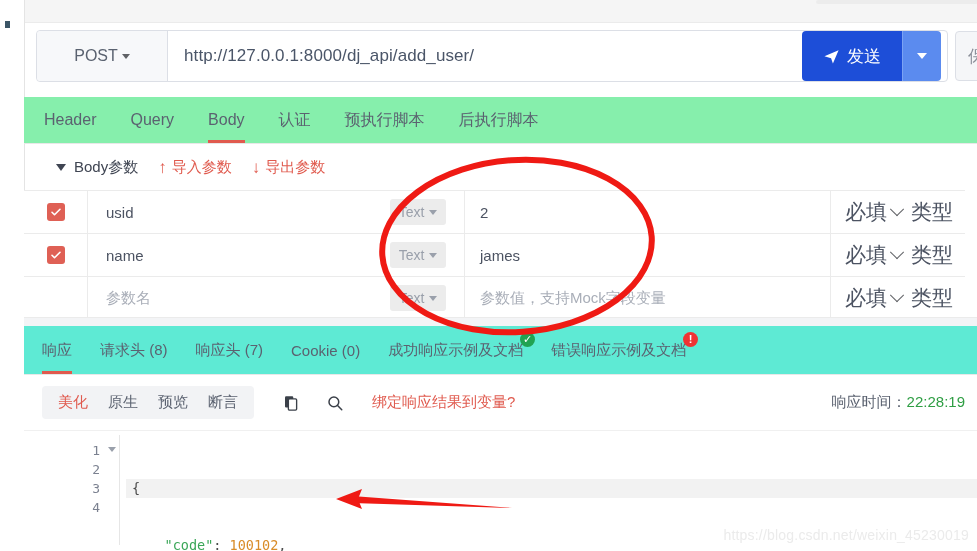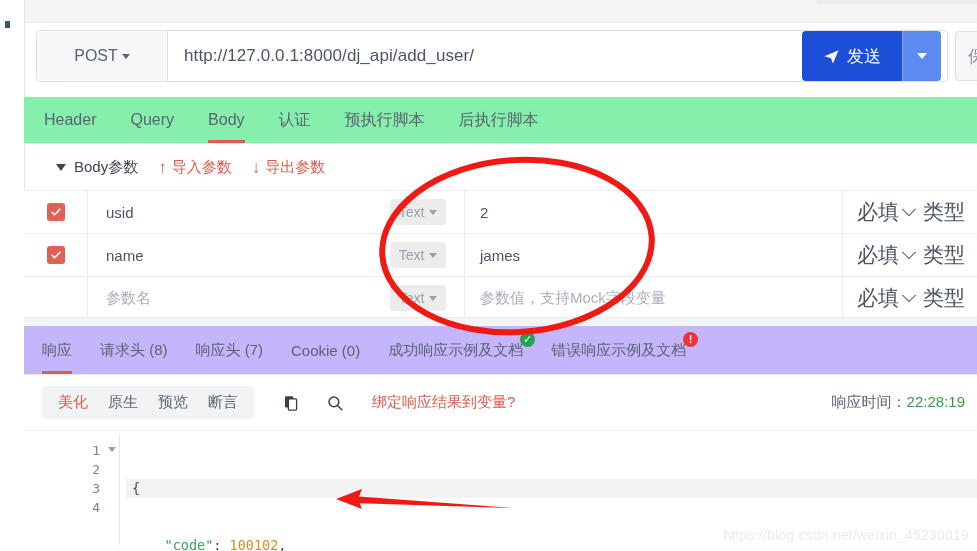--- a/index.html
+++ b/index.html
@@ -204,21 +204,21 @@
   .arrow-up, .arrow-down {
     font-size: 17px;
     line-height: 1;
     color: #e05a4e;
   }
 
   
   .ptable {
     position: absolute;
     left: 24px; top: 190px;
-    right: 0;
+    right: 12px;
     border-top: 1px solid #ebebeb;
     box-sizing: border-box;
   }
   .prow {
     display: flex;
     align-items: center;
     height: 42px;
     border-bottom: 1px solid #ebebeb;
     background: #ffffff;
   }
@@ -324,21 +324,21 @@
   .resp-tabs {
     position: absolute;
     left: 24px; top: 326px;
     right: 0; height: 49px;
     display: flex;
     align-items: center;
     padding-left: 18px;
     box-sizing: border-box;
     gap: 28px;
     border-bottom: 1px solid #e8e8e8;
-    background: #c4b5fd;
+    background: #5eead4;
   }
   .resp-tab {
     position: relative;
     height: 100%;
     display: flex;
     align-items: center;
     font-size: 15px;
     color: #5b6270;
     cursor: pointer;
   }

